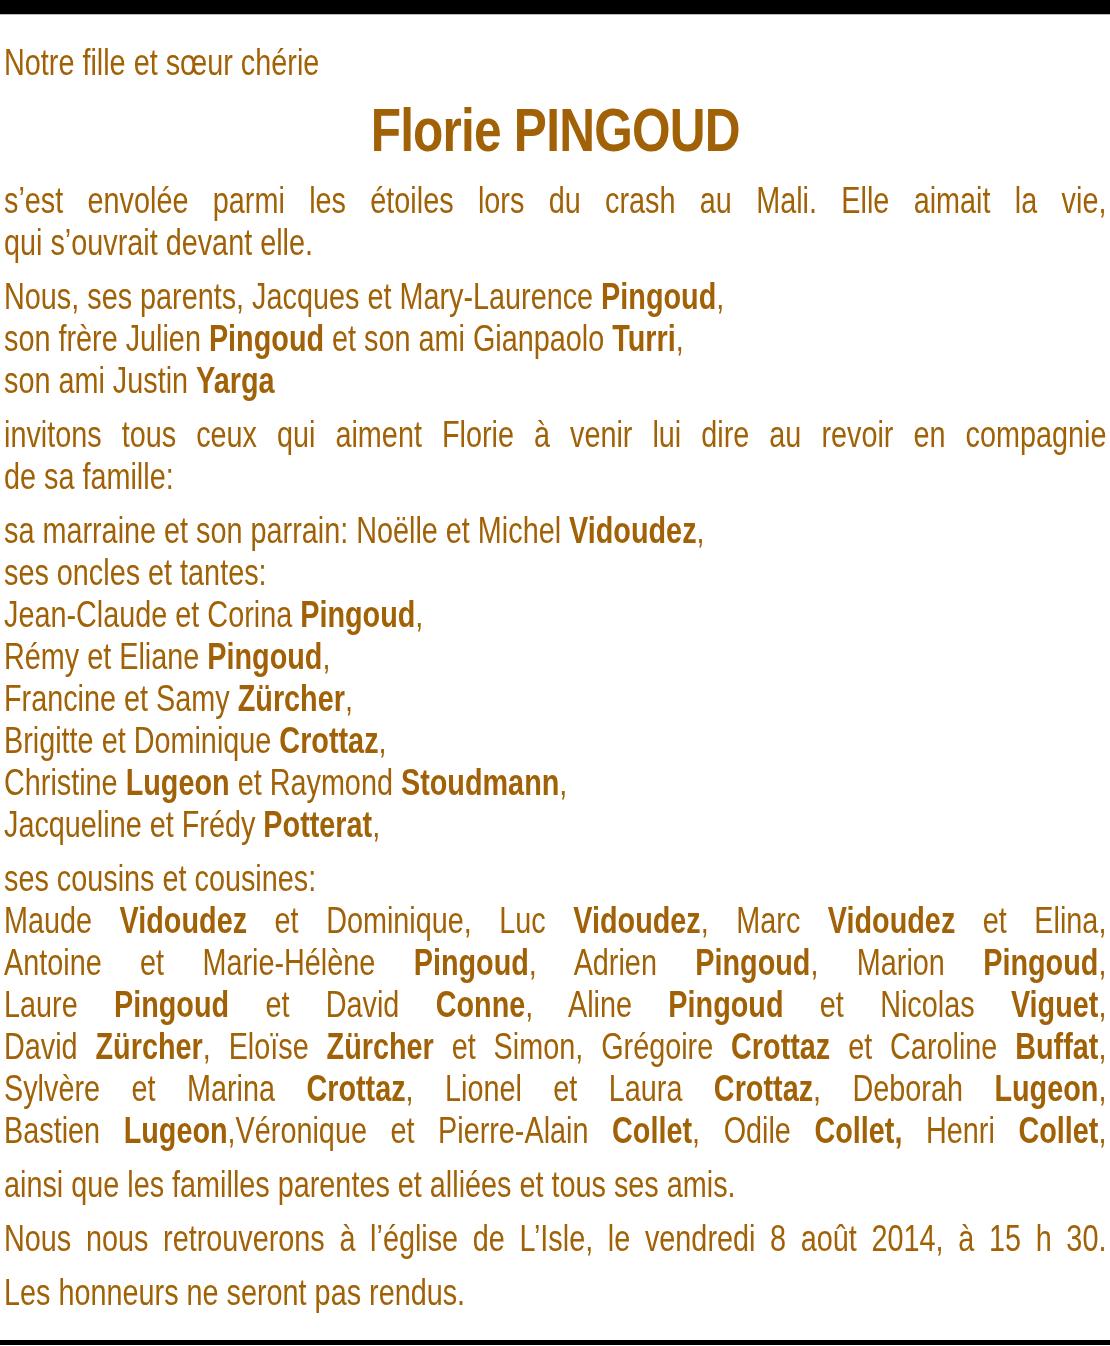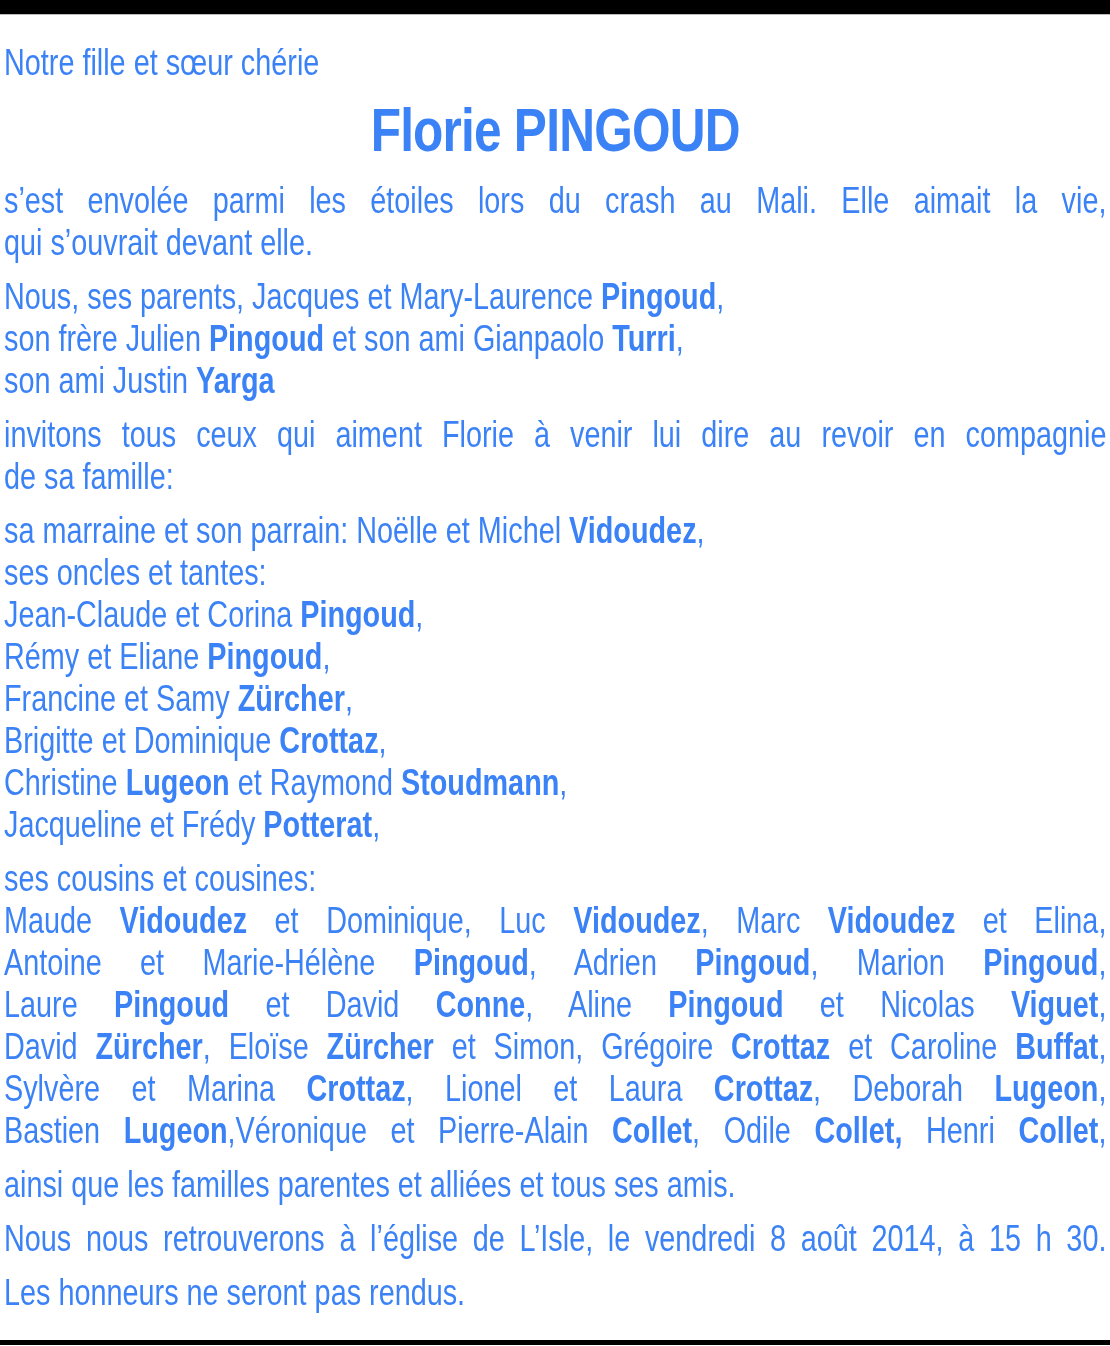--- a/index.html
+++ b/index.html
@@ -7,21 +7,21 @@
     padding: 0;
     background: #ffffff;
   }
   .sheet {
     position: relative;
     width: 1110px;
     height: 1346px;
     background: #ffffff;
     overflow: hidden;
     font-family: "Liberation Sans", sans-serif;
-    color: #3b82f6;
+    color: #a16207;
   }
   .rule {
     position: absolute;
     left: 0;
     width: 1110px;
     background: #000000;
   }
   .rule-top { top: 0; height: 14px; border-bottom: 1px solid #bbb; }
   .rule-bottom { bottom: 1px; height: 5px; }
 

